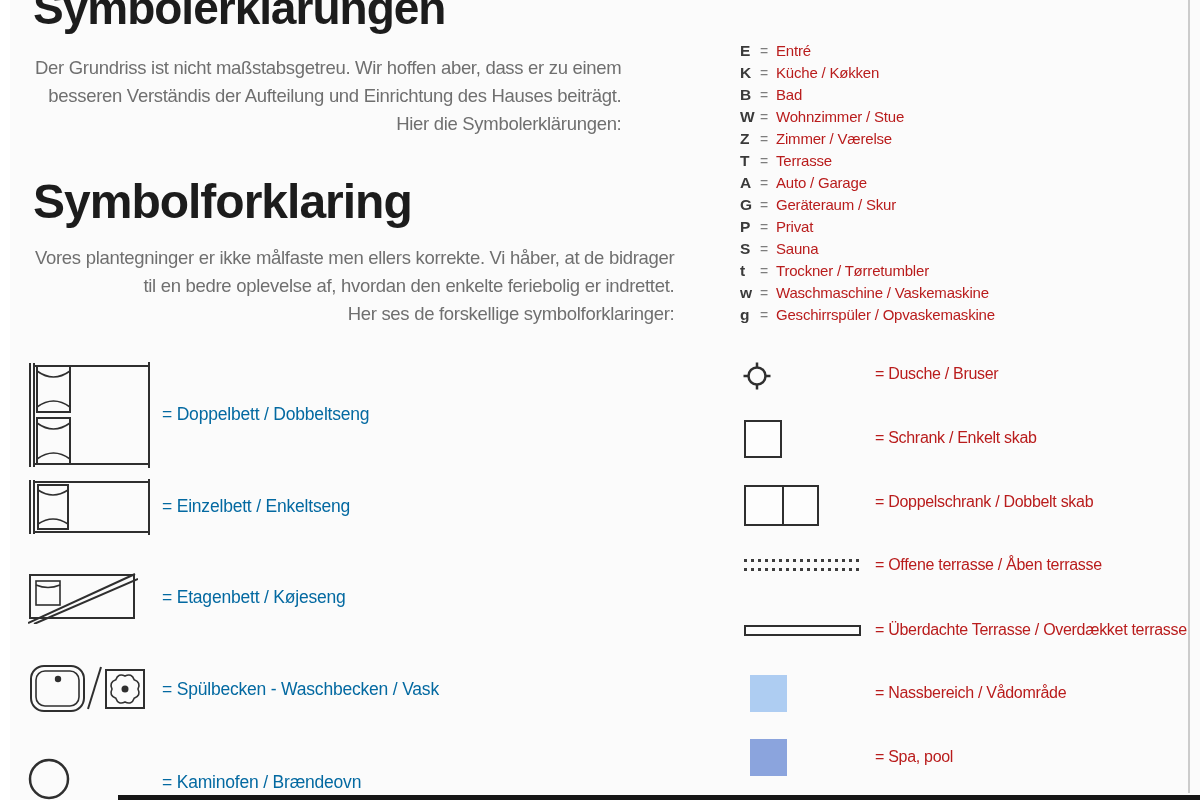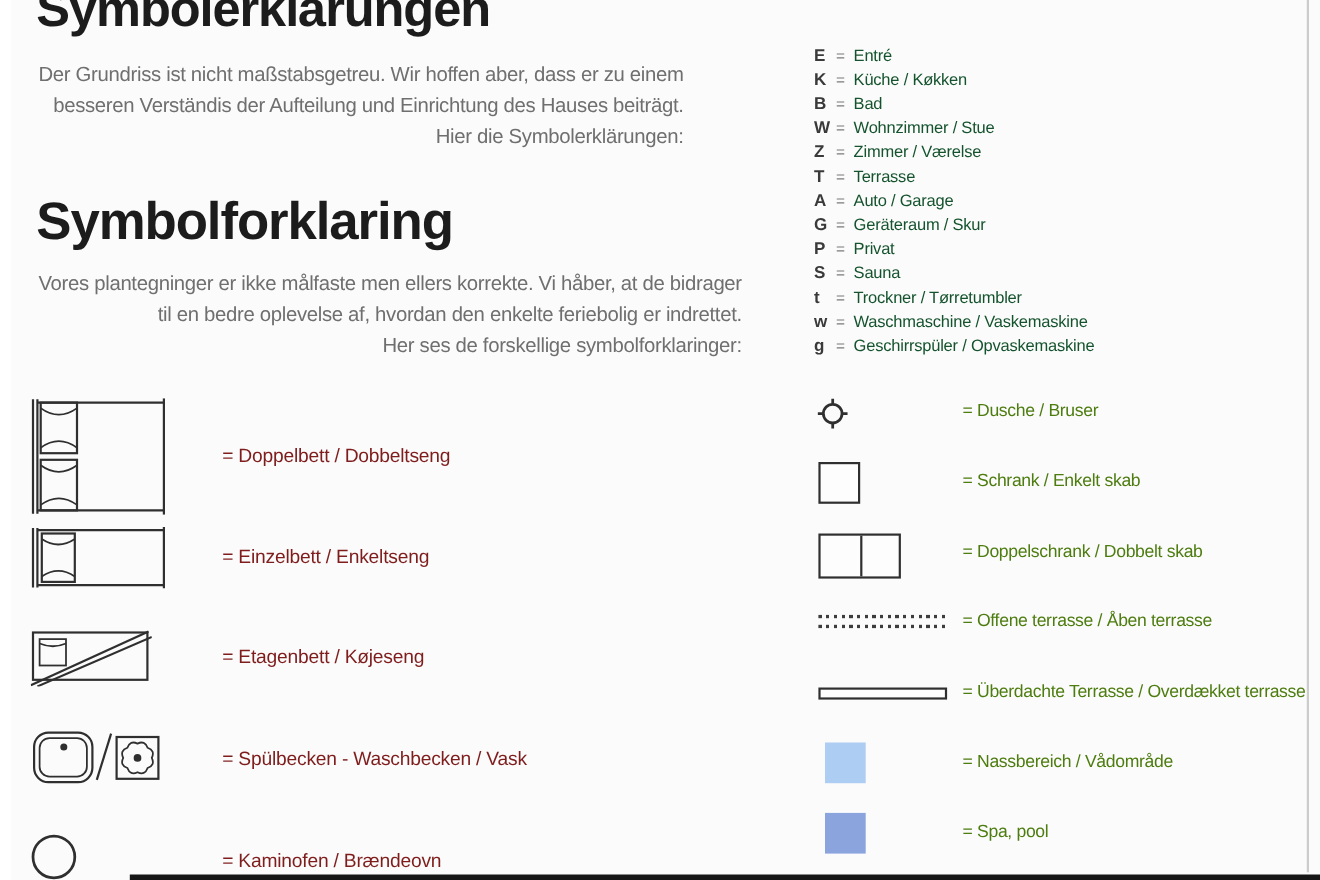--- a/index.html
+++ b/index.html
@@ -21,28 +21,28 @@
   }
   .intro{position:absolute;left:35px;color:#6f6f6f;font-size:18.5px;line-height:28px;letter-spacing:-0.3px;text-align:right;}
   .intro-de{top:54px;}
   .intro-da{top:244px;}
   .intro div{white-space:nowrap;}
 
   .letter-legend{position:absolute;left:740px;top:42px;}
   .letter-row{display:flex;align-items:baseline;height:22px;}
   .letter-row .lt{width:20px;font-weight:bold;color:#3a3a3a;font-size:15.5px;}
   .letter-row .eq{width:16px;color:#7d7d7d;font-size:14px;}
-  .letter-row .val{color:#14532d;font-size:15px;letter-spacing:-0.2px;white-space:nowrap;}
+  .letter-row .val{color:#b91c1c;font-size:15px;letter-spacing:-0.2px;white-space:nowrap;}
 
   .sym-label-left{
-    position:absolute;left:162px;color:#7f1d1d;font-size:17.5px;
-    letter-spacing:-0.2px;white-space:nowrap;margin-left:40px;
+    position:absolute;left:162px;color:#0369a1;font-size:17.5px;
+    letter-spacing:-0.2px;white-space:nowrap;
   }
   .sym-label-right{
-    position:absolute;left:875px;color:#4d7c0f;font-size:16px;
+    position:absolute;left:875px;color:#b91c1c;font-size:16px;
     letter-spacing:-0.3px;white-space:nowrap;
   }
   .icon{position:absolute;}
   .icon svg{display:block;}
   .stroke{stroke:#2f2f2f;fill:none;stroke-width:2;}
   .stroke-thin{stroke:#2f2f2f;fill:none;stroke-width:1.6;}
   .dotfill{fill:#2f2f2f;stroke:none;}
 
   .sq-single{position:absolute;left:744px;top:420px;width:34px;height:34px;border:2px solid #2f2f2f;background:#fdfdfd;}
   .sq-double{position:absolute;left:744px;top:485px;width:71px;height:37px;border:2px solid #2f2f2f;background:#fdfdfd;}

